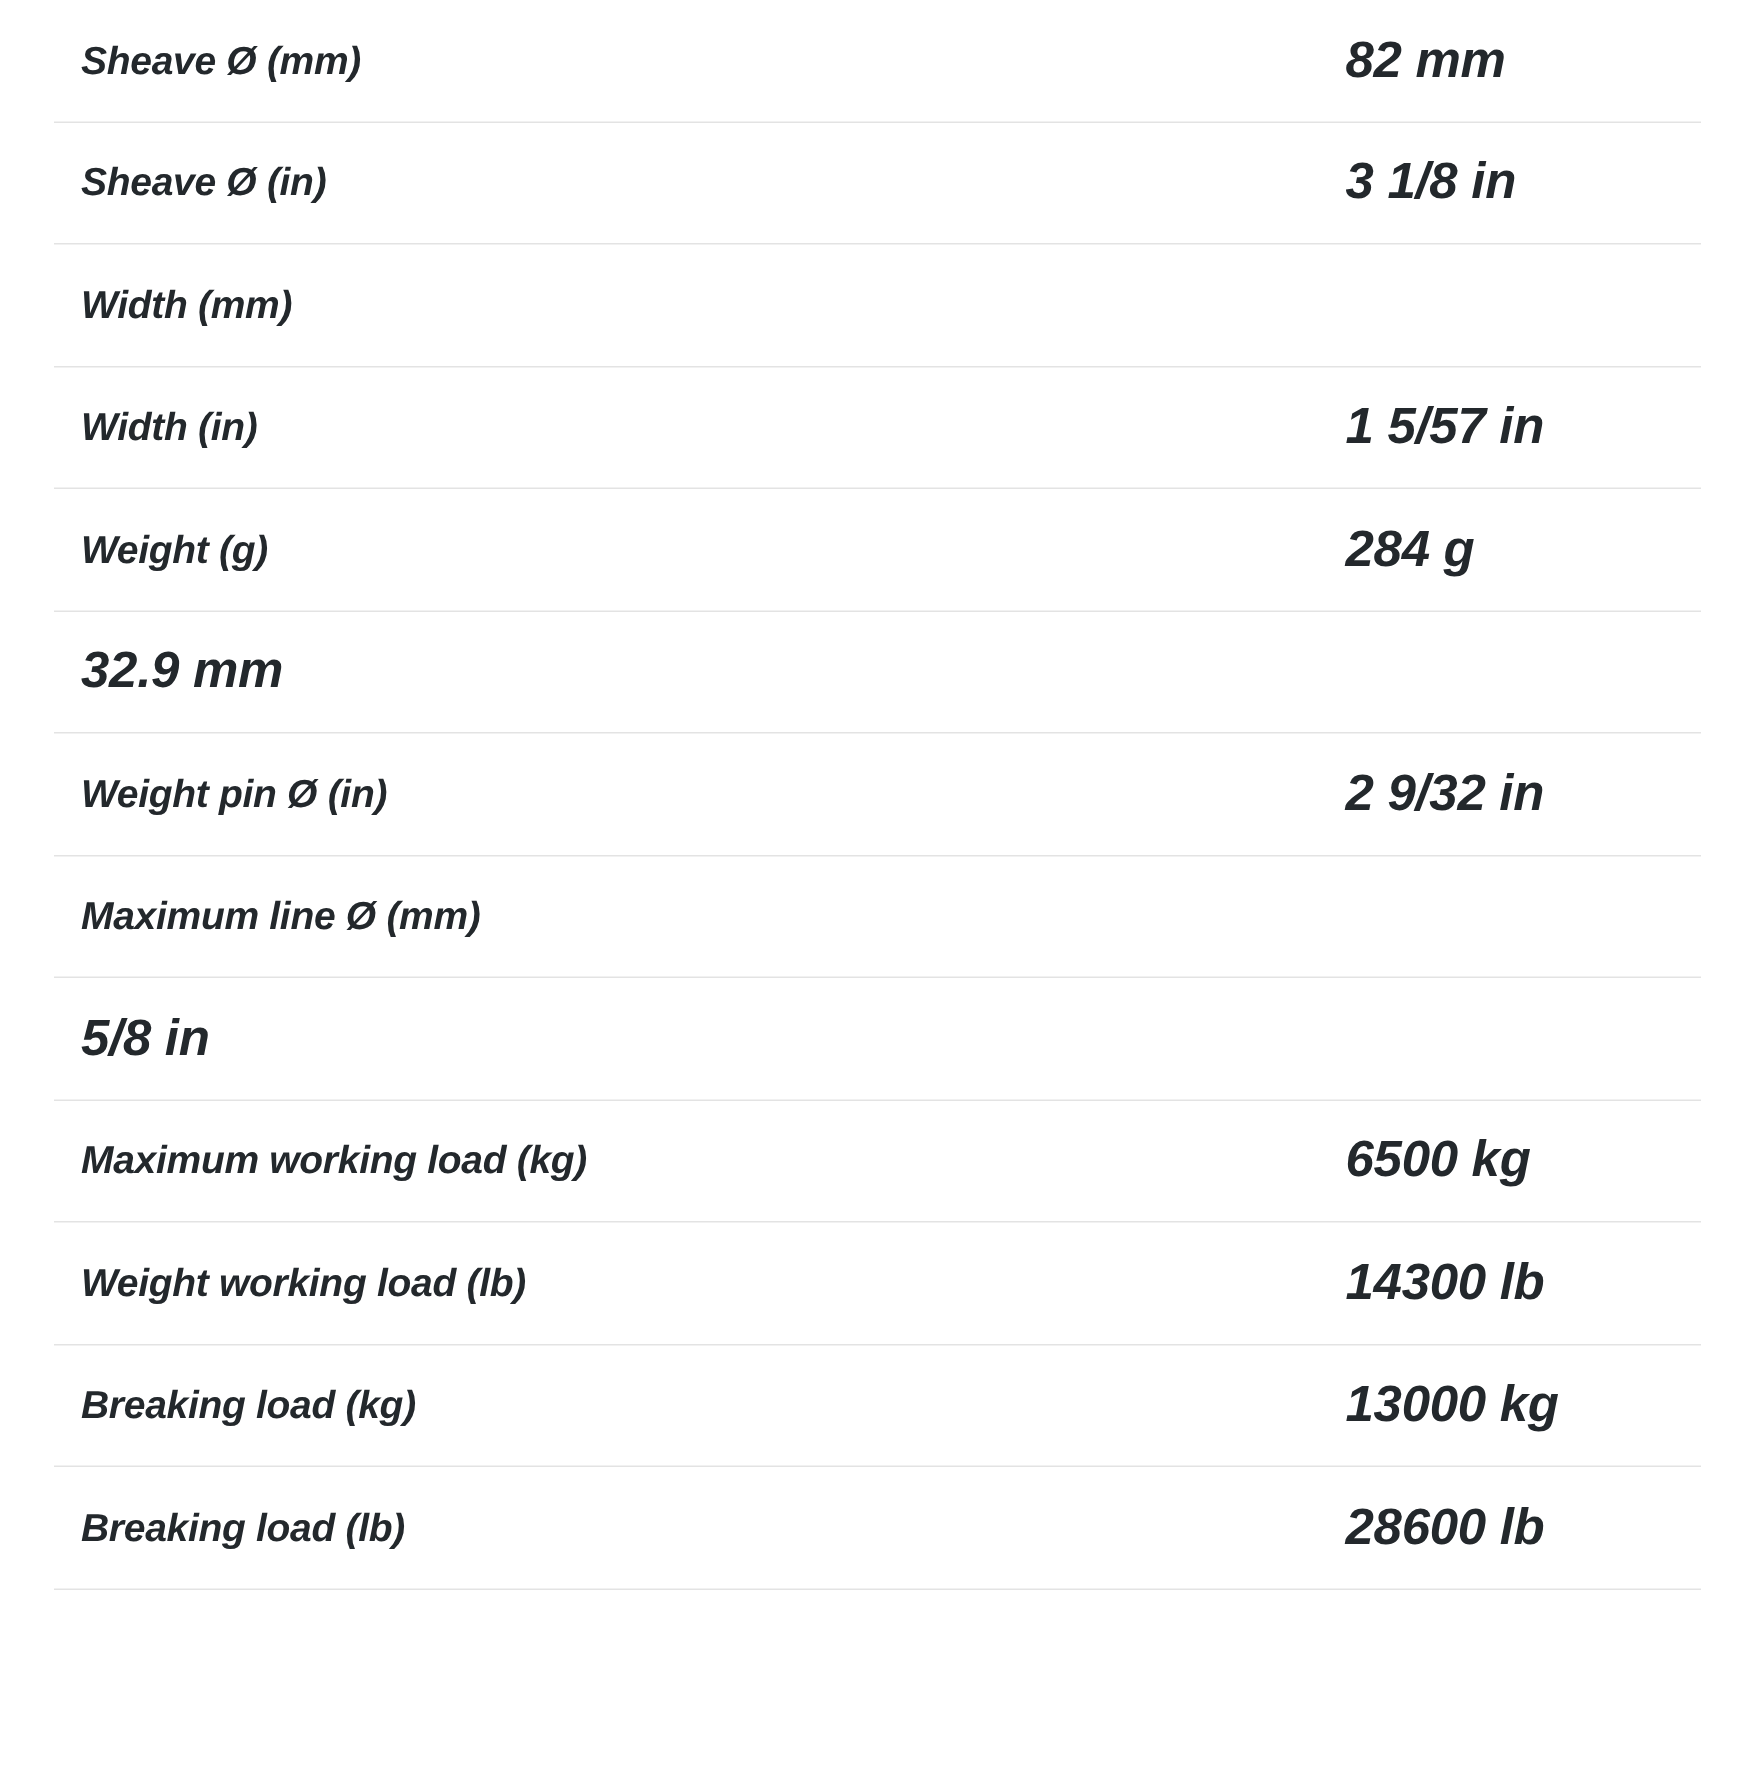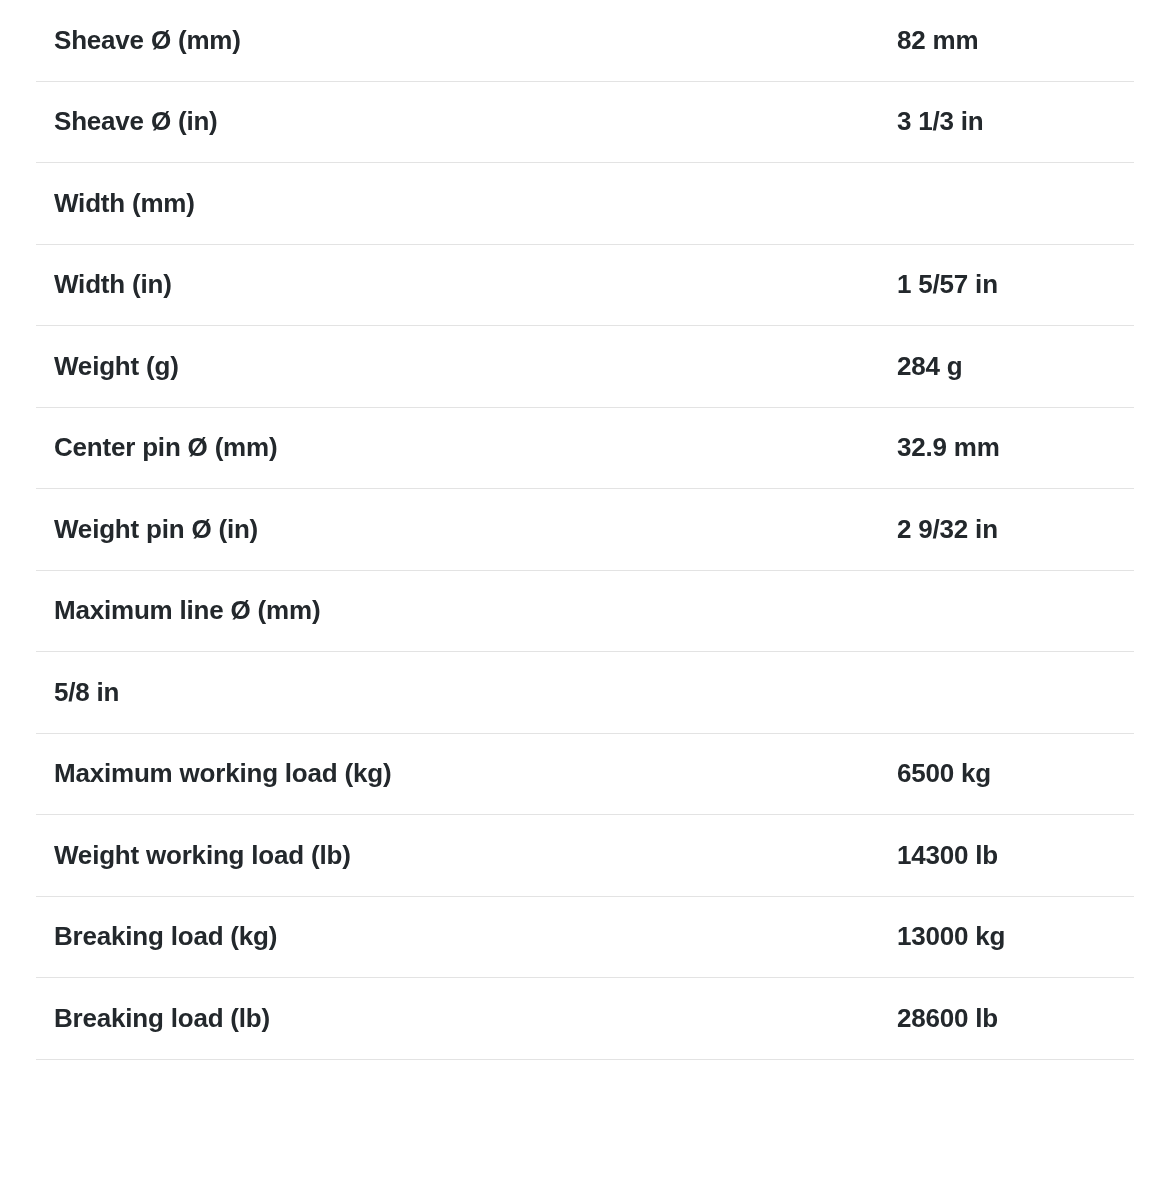--- a/index.html
+++ b/index.html
@@ -11,20 +11,21 @@
     width: 1170px;
     height: 1184px;
     font-family: "Liberation Sans", sans-serif;
     color: #22262a;
     -webkit-font-smoothing: antialiased;
   }
   .spec-table {
     width: 1170px;
     box-sizing: border-box;
     padding: 0 0 0 0;
+    font-style: italic;
   }
   .spec-row {
     display: flex;
     align-items: center;
     justify-content: space-between;
     height: 81.5px;
     box-sizing: border-box;
     border-bottom: 1px solid #e3e3e3;
     margin: 0 36px 0 36px;
     padding: 0 2px 0 18px;
@@ -33,21 +34,21 @@
     border-top: none;
   }
   .spec-label {
     font-size: 26px;
     font-weight: bold;
     letter-spacing: -0.2px;
     color: #23282c;
     white-space: nowrap;
   }
   .spec-value {
-    font-size: 26px;
+    font-size: 34px;
     font-weight: bold;
     letter-spacing: -0.2px;
     color: #23282c;
     white-space: nowrap;
     text-align: left;
     width: 235px;
     padding-left: 0;
   }
 </style>
 </head>
@@ -55,40 +56,39 @@
 
 <div class="spec-table">
 
   <div class="spec-row">
     <span class="spec-label">Sheave Ø (mm)</span>
     <span class="spec-value">82 mm</span>
   </div>
 
   <div class="spec-row">
     <span class="spec-label">Sheave Ø (in)</span>
-    <span class="spec-value">3 1/3 in</span>
+    <span class="spec-value">3 1/8 in</span>
   </div>
 
   <div class="spec-row">
     <span class="spec-label">Width (mm)</span>
   </div>
 
   <div class="spec-row">
     <span class="spec-label">Width (in)</span>
     <span class="spec-value">1 5/57 in</span>
   </div>
 
   <div class="spec-row">
     <span class="spec-label">Weight (g)</span>
     <span class="spec-value">284 g</span>
   </div>
 
 
   <div class="spec-row">
-    <span class="spec-label">Center pin Ø (mm)</span>
     <span class="spec-value">32.9 mm</span>
   </div>
 
   <div class="spec-row">
     <span class="spec-label">Weight pin Ø (in)</span>
     <span class="spec-value">2 9/32 in</span>
   </div>
 
   <div class="spec-row">
     <span class="spec-label">Maximum line Ø (mm)</span>

